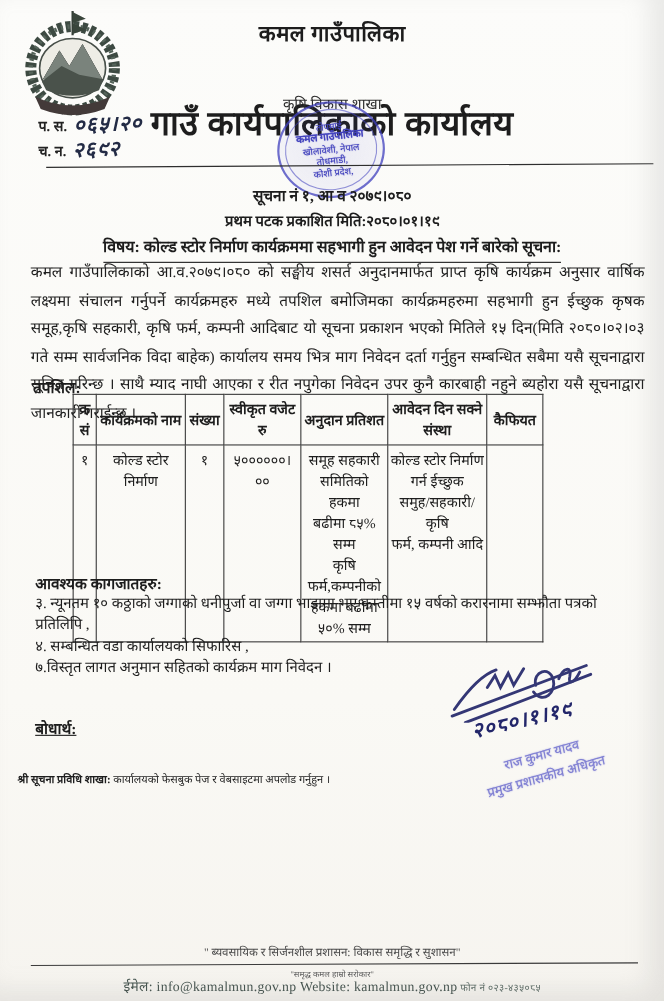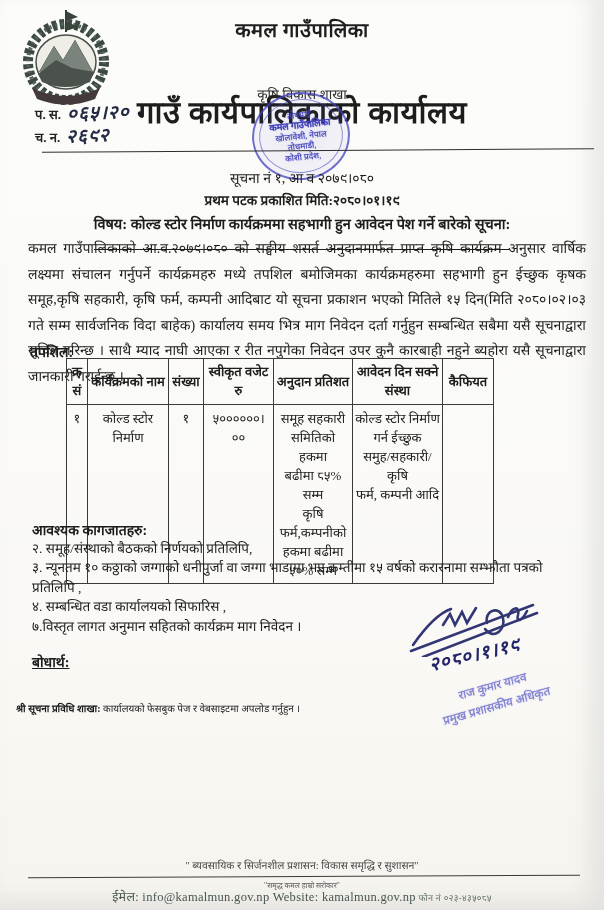--- a/index.html
+++ b/index.html
@@ -24,24 +24,24 @@
   .header-rule{top:150px;left:42px;width:552px;height:0;border-top:1.6px solid #2e2e2e;transform:rotate(-.35deg);}
   
   .stamp{left:252px;top:92px;width:94px;height:84px;border:2px solid rgba(64,64,190,.75);
          border-radius:50%;background:radial-gradient(rgba(80,80,205,.10),rgba(80,80,205,.03));
          display:flex;flex-direction:column;justify-content:center;align-items:center;
          transform:rotate(-6deg);color:#4343bd;text-shadow:0 0 1px rgba(67,67,189,.7);}
   .stamp:before{content:"";position:absolute;inset:5px;border:1px solid rgba(64,64,190,.55);border-radius:50%;}
   .stamp div{font-size:8.5px;line-height:10.5px;white-space:nowrap;}
   .stamp .big{font-size:9.5px;font-weight:700;}
   
-  .notice-no{top:168px;font-size:14px;font-weight:400;}
+  .notice-no{top:168px;font-size:14px;font-weight:700;}
   .published{top:191px;font-size:13.5px;font-weight:600;}
   .subject{top:213px;font-size:14.5px;font-weight:700;}
-  .subject span{border-bottom:1.4px solid #1d1d1d;padding-bottom:17px;}
+  .subject span{border-bottom:1.4px solid #1d1d1d;padding-bottom:5px;}
   .body-par{top:236px;left:28px;width:558px;font-size:14px;line-height:25.5px;
             text-align:justify;font-weight:500;}
   .tapasil{top:342px;left:30px;font-size:14px;font-weight:600;}
   
   table.notice-table{position:absolute;top:358px;left:66px;width:427px;
         border-collapse:collapse;table-layout:fixed;font-size:13px;line-height:19px;}
   .notice-table th,.notice-table td{border:1px solid #3a3a3a;padding:2px 2px 3px 2px;
         text-align:center;font-weight:500;overflow:hidden;}
   .notice-table th{height:40px;vertical-align:middle;font-weight:600;}
   .notice-table td{vertical-align:top;height:118px;padding-top:4px;}
@@ -159,21 +159,20 @@
 गर्न ईच्छुक
 समुह/सहकारी/कृषि
 फर्म, कम्पनी आदि</td>
       <td></td>
     </tr>
   </tbody>
 </table>
 
 <div class="abs docs-head">आवश्यक कागजातहरु:</div>
 <div class="abs docs">
-  <div>२. समूह/संस्थाको बैठकको निर्णयको प्रतिलिपि,</div>
   <div>३. न्यूनतम १० कठ्ठाको जग्गाको धनीपुर्जा वा जग्गा भाडामा भए कम्तीमा १५ वर्षको करारनामा सम्झौता पत्रको प्रतिलिपि ,</div>
   <div>४. सम्बन्धित वडा कार्यालयको सिफारिस ,</div>
   <div>७.विस्तृत लागत अनुमान सहितको  कार्यक्रम माग निवेदन ।</div>
 </div>
 
 <div class="abs bodharth">बोधार्थ:</div>
 <div class="abs cc-line">
   <b>श्री सूचना प्रविधि शाखा:</b><span> कार्यालयको फेसबुक पेज र वेबसाइटमा अपलोड गर्नुहुन ।</span>
 </div>
 

